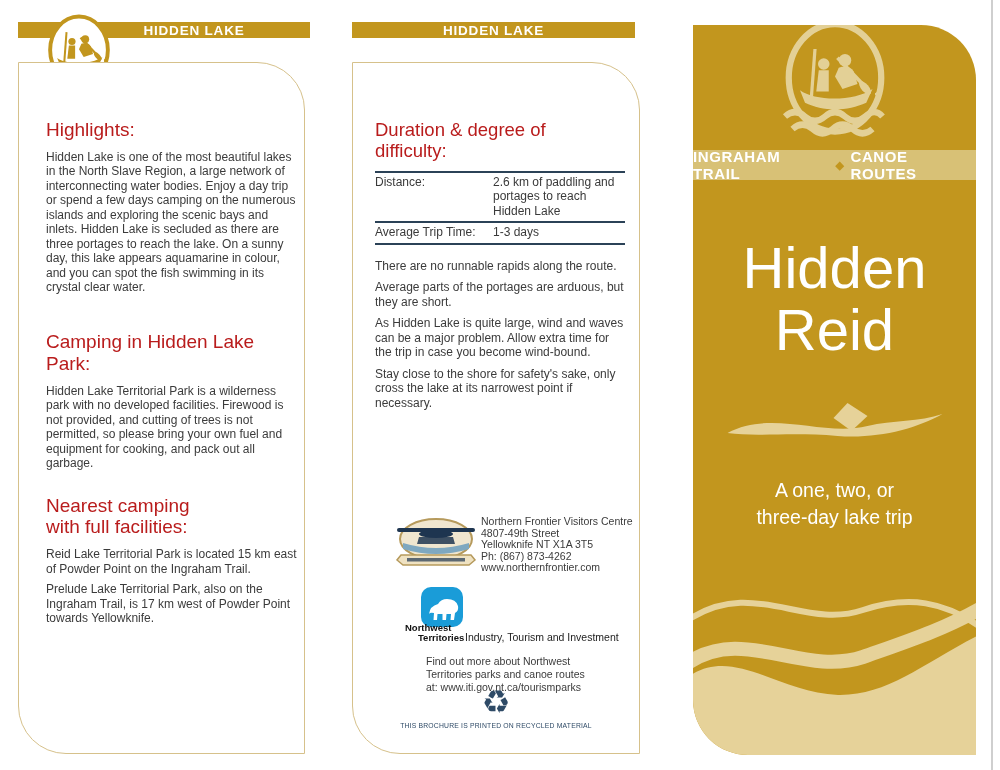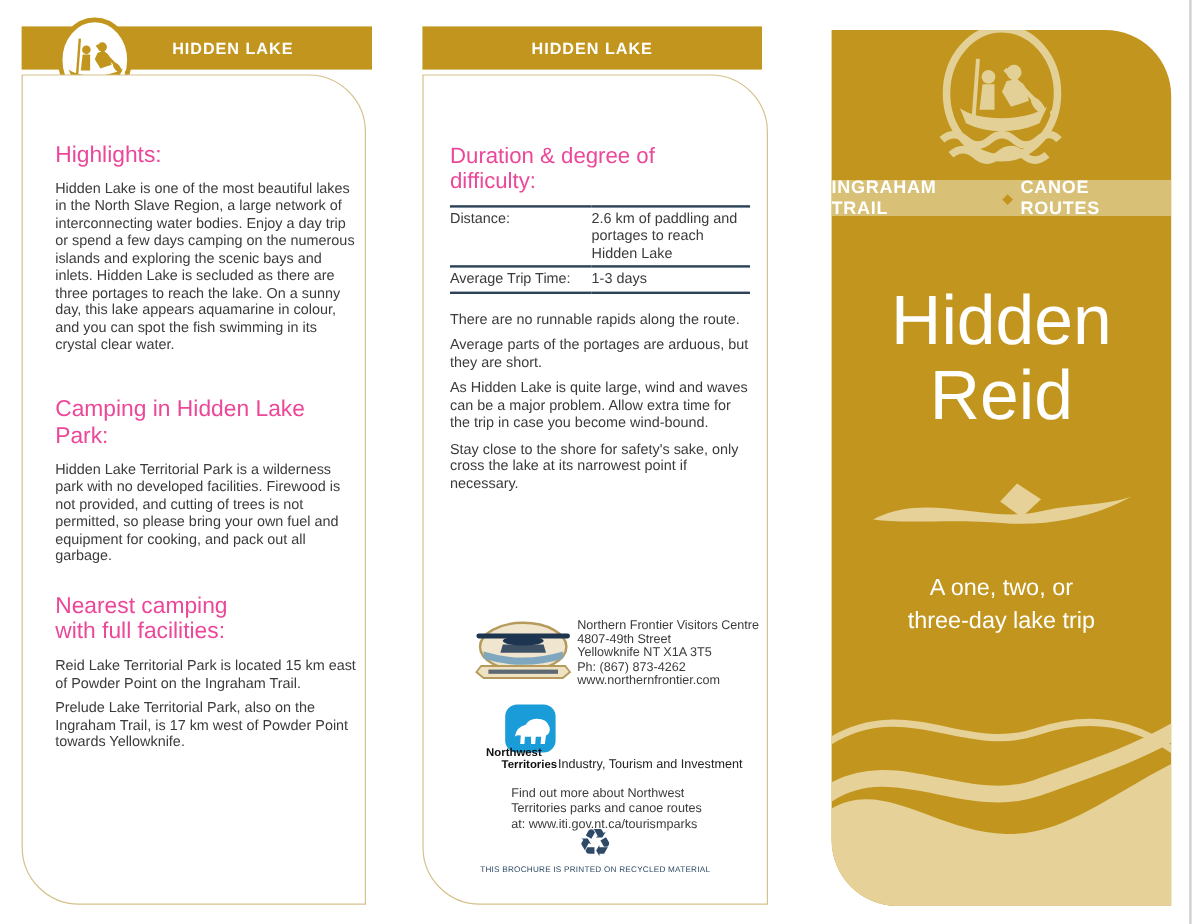--- a/index.html
+++ b/index.html
@@ -8,38 +8,38 @@
     position:relative;
     background:#ffffff;
     font-family:"Liberation Sans", sans-serif;
     color:#3a3a3a;
     overflow:hidden;
   }
   .page-edge-right { position:absolute; left:991px; top:0; width:2px; height:770px; background:#cfcfcf; }
 
   
   .banner {
-    position:absolute; top:22px; height:36px;
+    position:absolute; top:22px; height:16px;
     background:#c2961e; color:#ffffff;
     font-size:13.5px; font-weight:bold; letter-spacing:0.8px;
     display:flex; align-items:center; justify-content:center;
   }
   .banner-left  { left:18px;  width:292px; padding-left:60px; }
   .banner-mid   { left:352px; width:283px; }
   .frame {
     position:absolute; top:62px; height:692px;
     border:1px solid #d6c18b;
     border-radius:0 48px 0 48px;
     background:#ffffff;
   }
   .frame-left { left:18px;  width:287px; padding:56px 20px 0 27px; }
   .frame-mid  { left:352px; width:288px; padding:56px 20px 0 22px; }
 
   .section-title {
-    font-size:19px; font-weight:normal; color:#ec4899;
+    font-size:19px; font-weight:normal; color:#b91c1c;
     line-height:1.15; margin:0 0 9px 0; white-space:pre-line;
   }
   .body-text { font-size:12px; line-height:14.5px; color:#3b3b3b; margin:0 0 6px 0; width:256px; }
   .mt-lg { margin-top:36px; }
   .mt-md { margin-top:24px; }
 
   
   .diff-title { font-size:18.5px; }
   .diff-table { width:250px; margin-top:8px; border-collapse:collapse; }
   .diff-table td {

